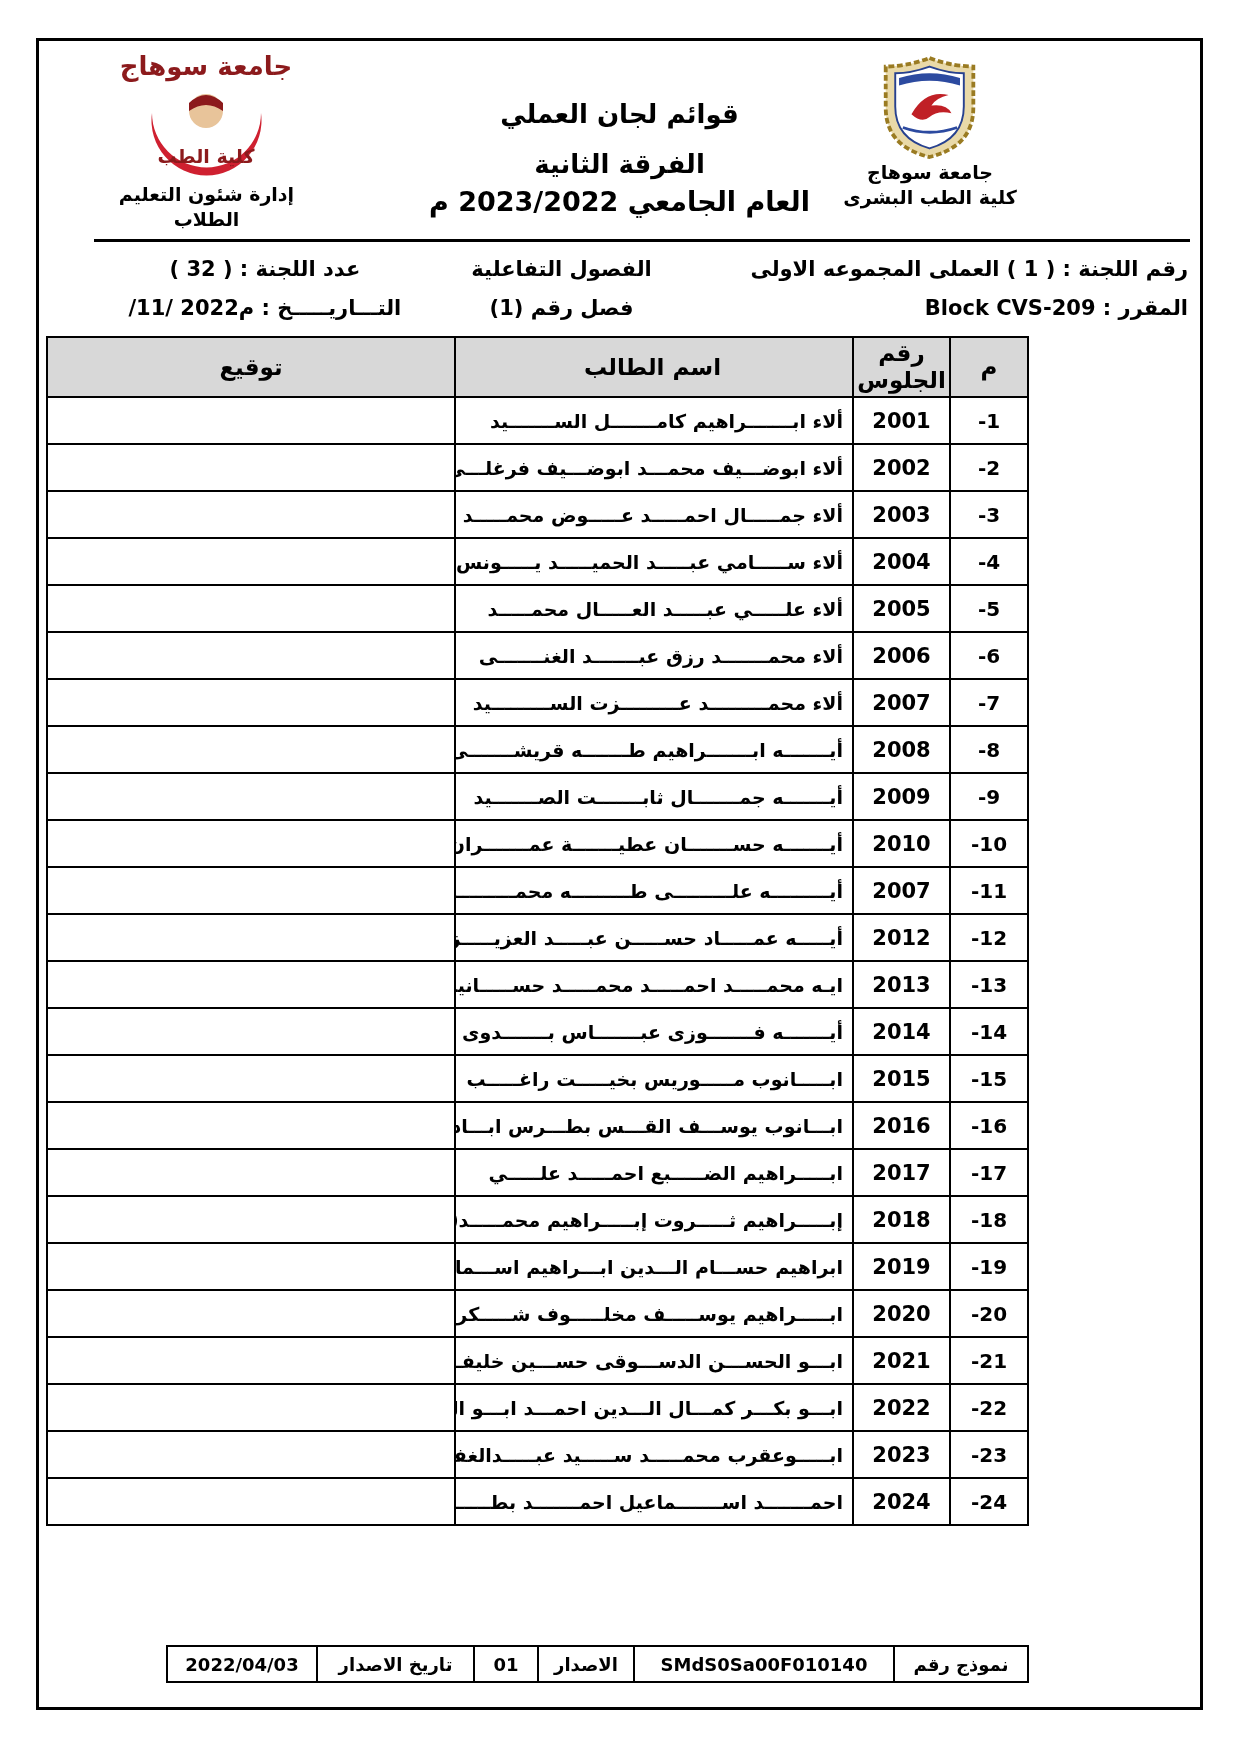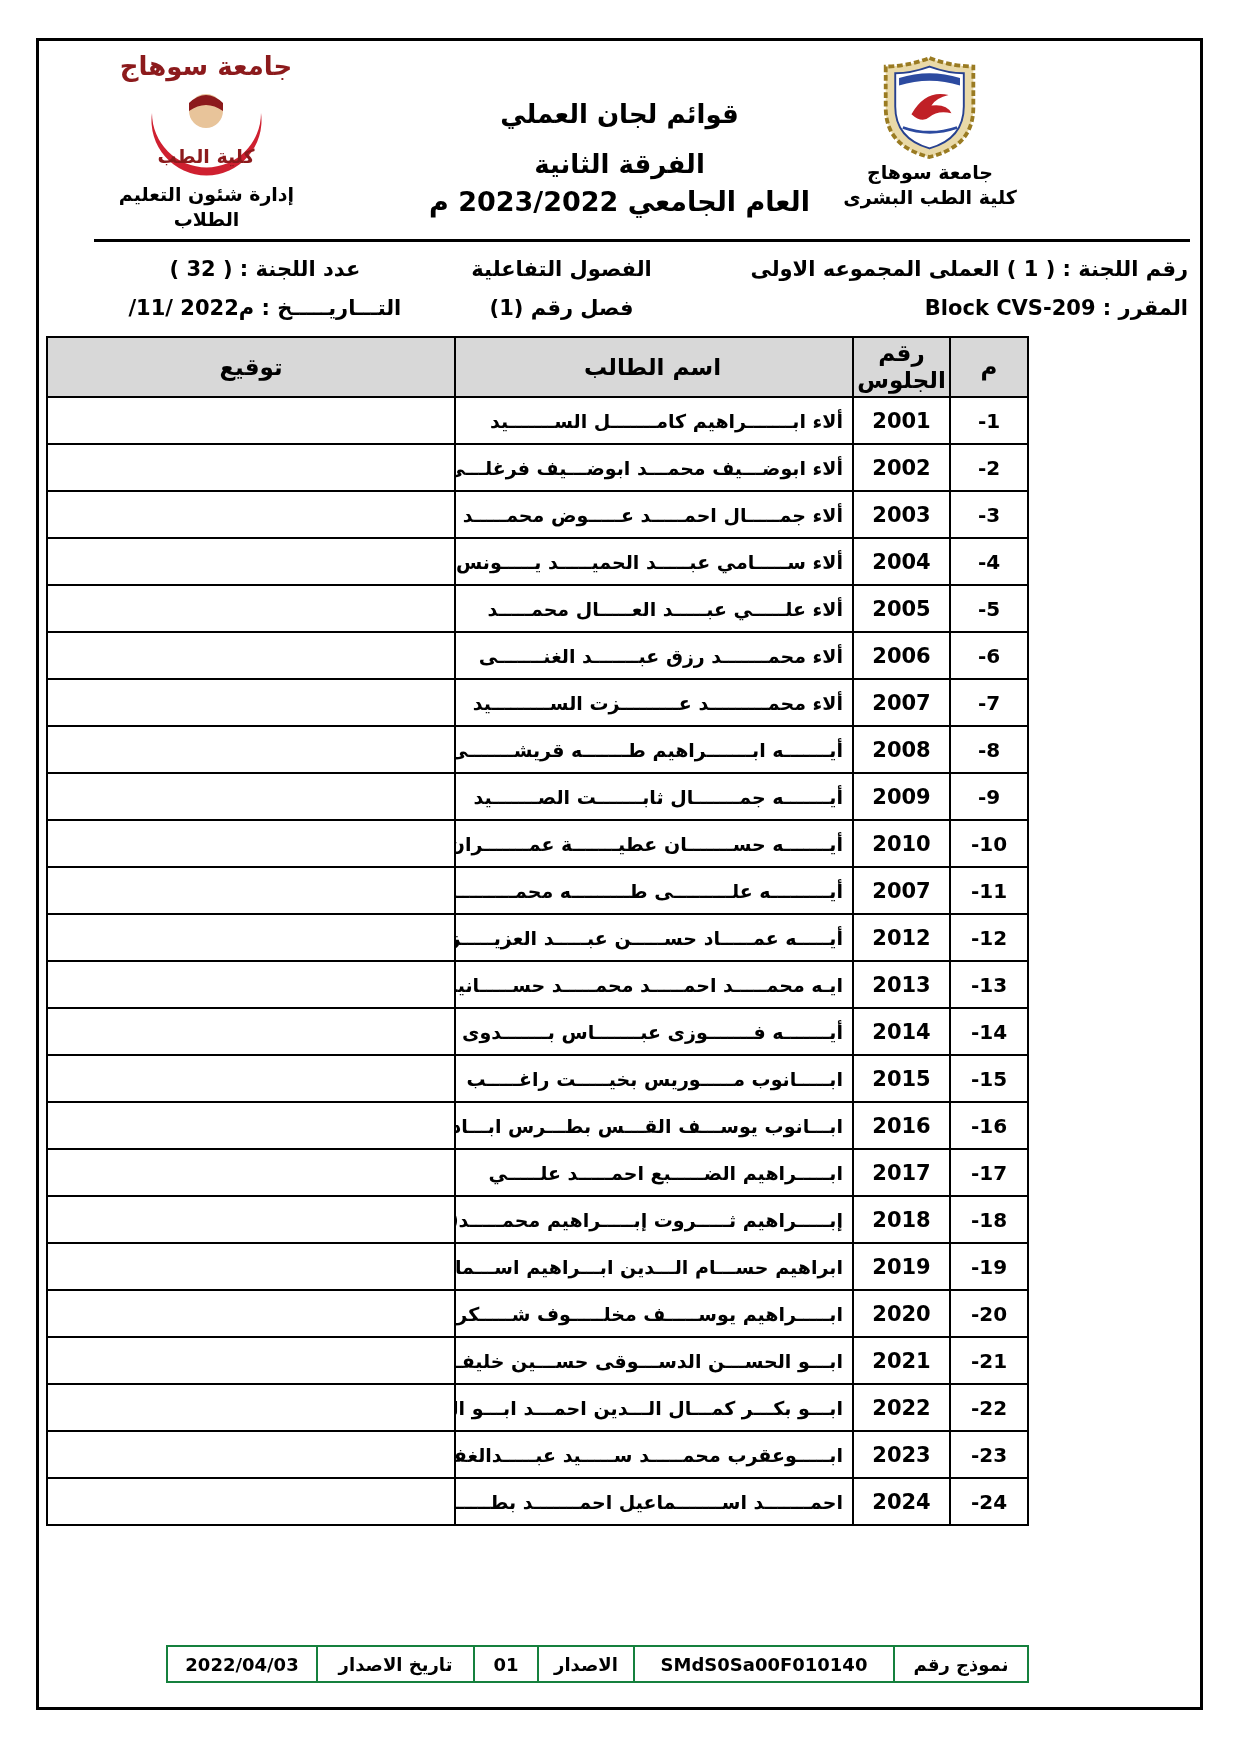--- a/index.html
+++ b/index.html
@@ -35,21 +35,21 @@
   table.students th, table.students td { border:2px solid #000; }
   table.students thead th { background:#d8d8d8; height:60px; font-size:23px; font-weight:bold;
                             text-align:center; vertical-align:middle; line-height:27px; }
   table.students tbody td { height:47px; vertical-align:middle; }
   .c-idx  { width:78px;  font-size:20px; font-weight:bold; text-align:center; direction:ltr; }
   .c-seat { width:97px;  font-size:21px; font-weight:bold; text-align:center; }
   .c-name { width:398px; font-size:19px; font-weight:bold; text-align:right; padding-right:9px; white-space:nowrap; overflow:hidden; }
   .c-sig  { width:408px; }
   
   table.footer-bar { position:absolute; bottom:24px; right:171px; border-collapse:collapse; }
-  table.footer-bar td { border:2px solid #15803d; height:36px; font-weight:bold; font-size:18px;
+  table.footer-bar td { border:2px solid #000000; height:36px; font-weight:bold; font-size:18px;
                         text-align:center; vertical-align:middle; padding:0 6px; }
   .f1 { width:134px; } .f2 { width:260px; direction:ltr; } .f3 { width:96px; }
   .f4 { width:64px; } .f5 { width:157px; } .f6 { width:150px; direction:ltr; }
   svg { display:block; margin:0 auto; }
 </style>
 </head>
 <body>
 
 <div class="page">
   <div class="frame">

